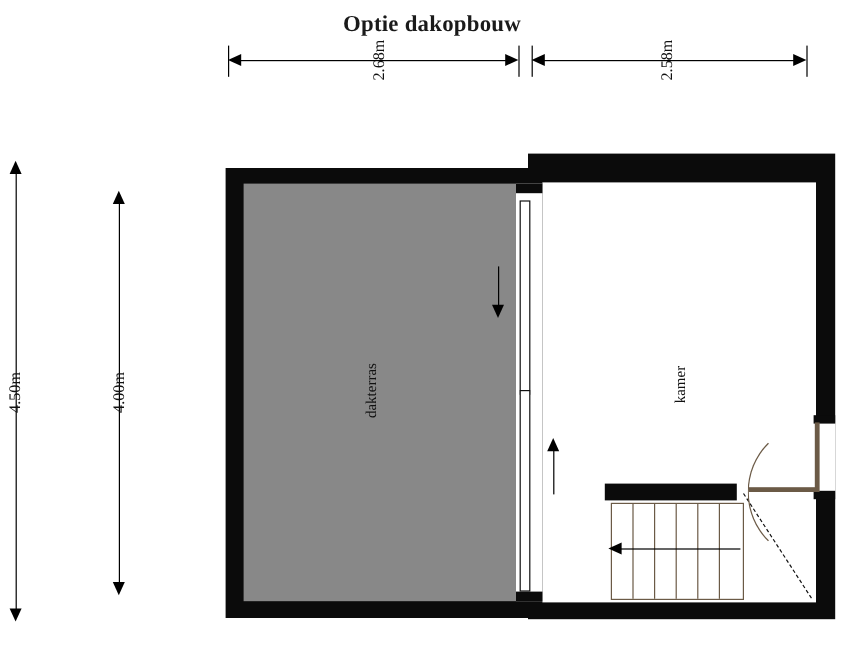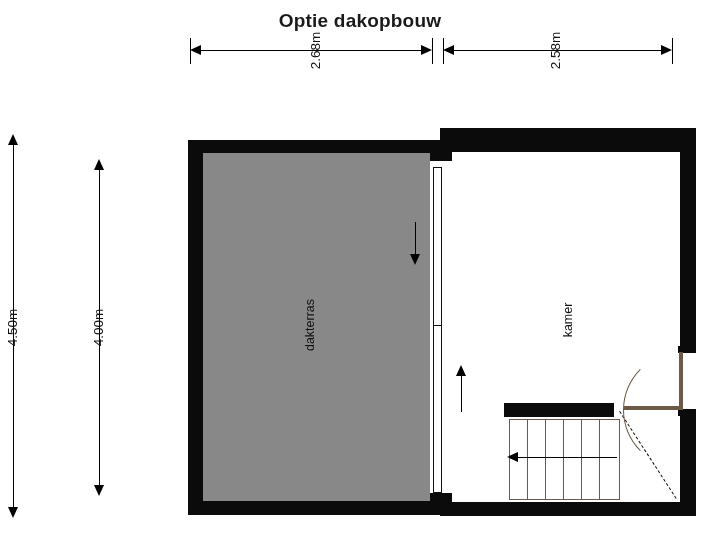--- a/index.html
+++ b/index.html
@@ -10,20 +10,21 @@
     width: 720px;
     height: 540px;
     background: #ffffff;
     font-family: "Liberation Sans", sans-serif;
     overflow: hidden;
   }
   #root {
     position: relative;
     width: 720px;
     height: 540px;
+    font-family: Liberation Serif, serif;
   }
   .abs { position: absolute; }
 
   
   #title {
     left: 0;
     top: 10px;
     width: 720px;
     text-align: center;
     font-size: 19px;

